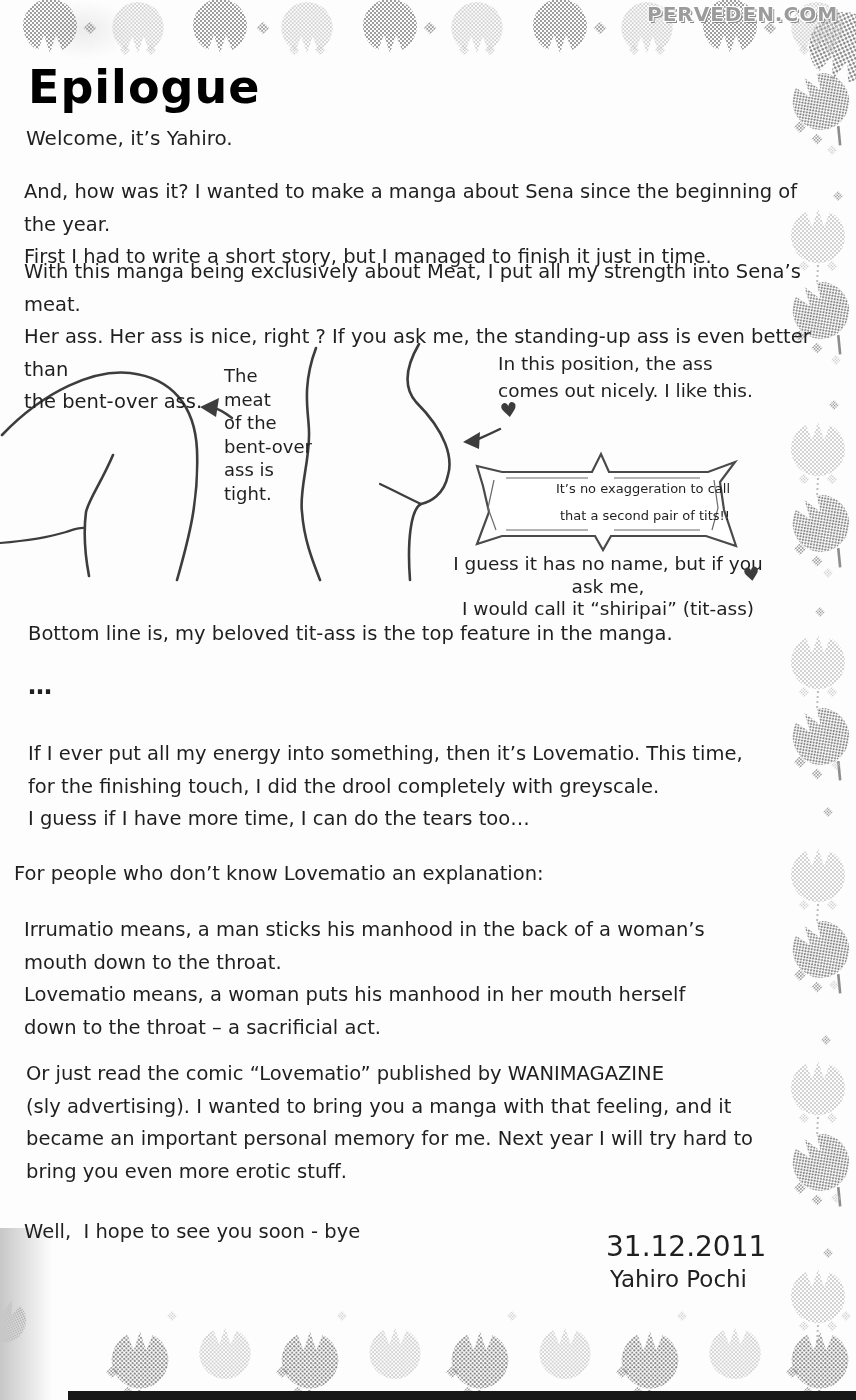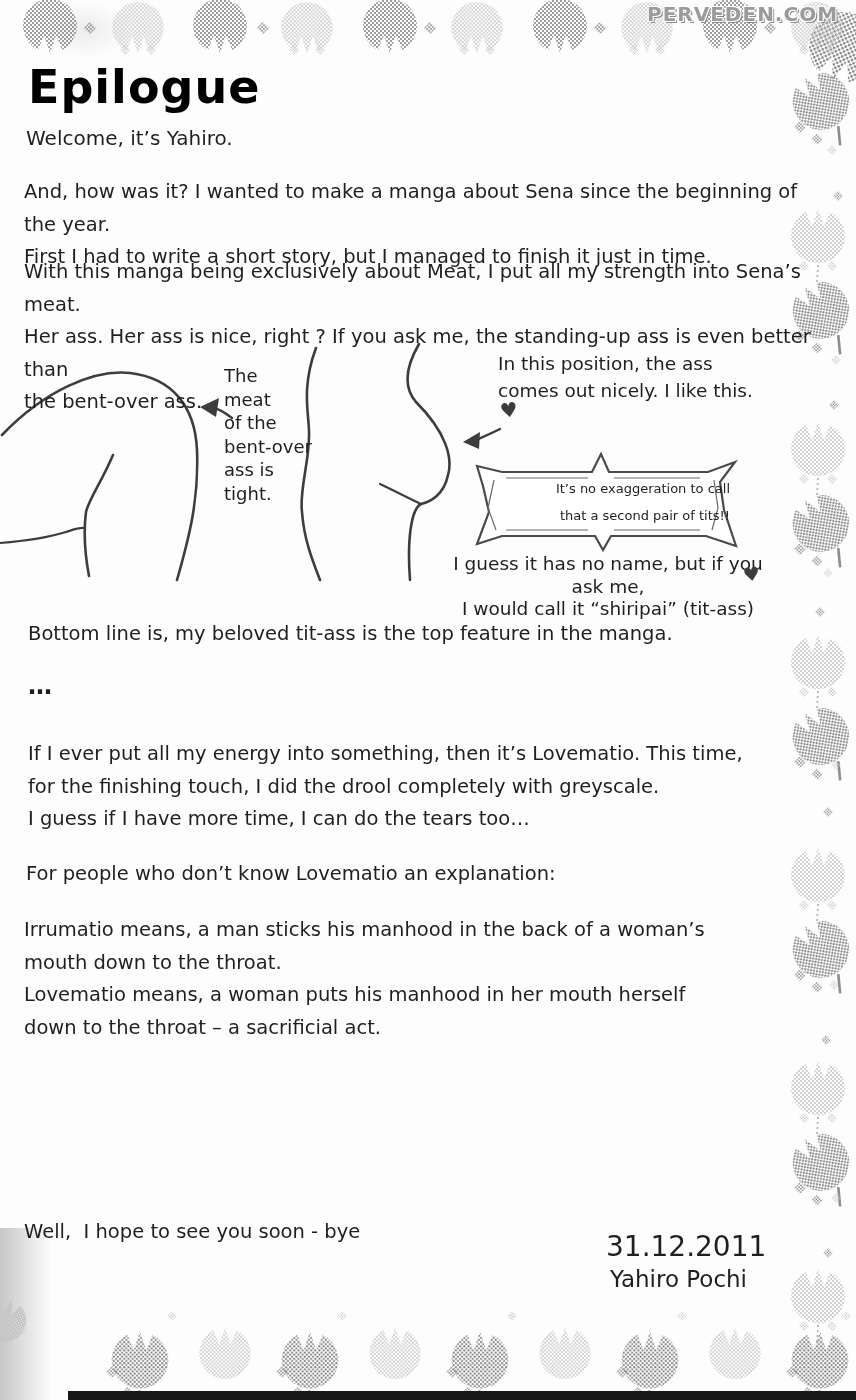--- a/index.html
+++ b/index.html
@@ -18,21 +18,21 @@
     margin-left:19px;
   }
   #page-title{left:28px;top:60px;font-size:46px;font-weight:bold;color:#000000;letter-spacing:1px;z-index:5;}
   #greeting{left:26px;top:126px;font-size:20px;z-index:5;}
   .body-par{font-size:19.5px;line-height:32.5px;z-index:5;}
   #p1{left:24px;top:176px;width:800px;}
   #p2{left:24px;top:256px;width:800px;}
   #p3{left:28px;top:618px;width:780px;}
   #p4{left:28px;top:672px;font-size:24px;letter-spacing:3px;font-weight:bold;}
   #p5{left:28px;top:738px;width:780px;}
-  #p6{left:26px;top:858px;width:780px;}
+  #p6{left:14px;top:858px;width:780px;}
   #p7{left:24px;top:914px;width:780px;}
   #p8{left:26px;top:1058px;width:790px;}
   #p9{left:24px;top:1216px;width:600px;}
   #sig-date{left:606px;top:1230px;font-size:28px;z-index:5;}
   #sig-name{left:610px;top:1266px;font-size:23px;z-index:5;}
   .diag-txt{font-size:18px;line-height:23.5px;z-index:5;}
   #left-caption{left:224px;top:364px;}
   #pos-note{left:498px;top:350px;line-height:27px;font-size:18.5px;}
   #bubble-text{left:482px;top:476px;width:248px;text-align:right;font-size:13px;line-height:26.5px;z-index:5;}
   #shiripai-note{left:452px;top:541px;width:312px;text-align:center;font-size:18.5px;line-height:22.5px;z-index:5;margin-top:12px;}
@@ -443,20 +443,24 @@
   <div class="abs txt body-par" id="p3">Bottom line is, my beloved tit-ass is the top feature in the manga.</div>
   <div class="abs txt" id="p4">…</div>
   <div class="abs txt body-par" id="p5">If I ever put all my energy into something, then it’s Lovematio. This time,
 for the finishing touch, I did the drool completely with greyscale.
 I guess if I have more time, I can do the tears too…</div>
   <div class="abs txt body-par" id="p6">For people who don’t know Lovematio an explanation:</div>
   <div class="abs txt body-par" id="p7">Irrumatio means, a man sticks his manhood in the back of a woman’s
 mouth down to the throat.
 Lovematio means, a woman puts his manhood in her mouth herself
 down to the throat – a sacrificial act.</div>
+  <div class="abs txt body-par" id="p8">Or just read the comic “Lovematio” published by WANIMAGAZINE
+(sly advertising). I wanted to bring you a manga with that feeling, and it
+became an important personal memory for me. Next year I will try hard to
+bring you even more erotic stuff.</div>
   <div class="abs txt body-par" id="p9">Well,  I hope to see you soon - bye</div>
 
   <div class="abs txt" id="sig-date">31.12.2011</div>
   <div class="abs txt" id="sig-name">Yahiro Pochi</div>
 
   <div class="abs" id="bottom-bar"></div>
   <div class="abs" id="corner-shadow"></div>
 </div>
 
 </body></html>

